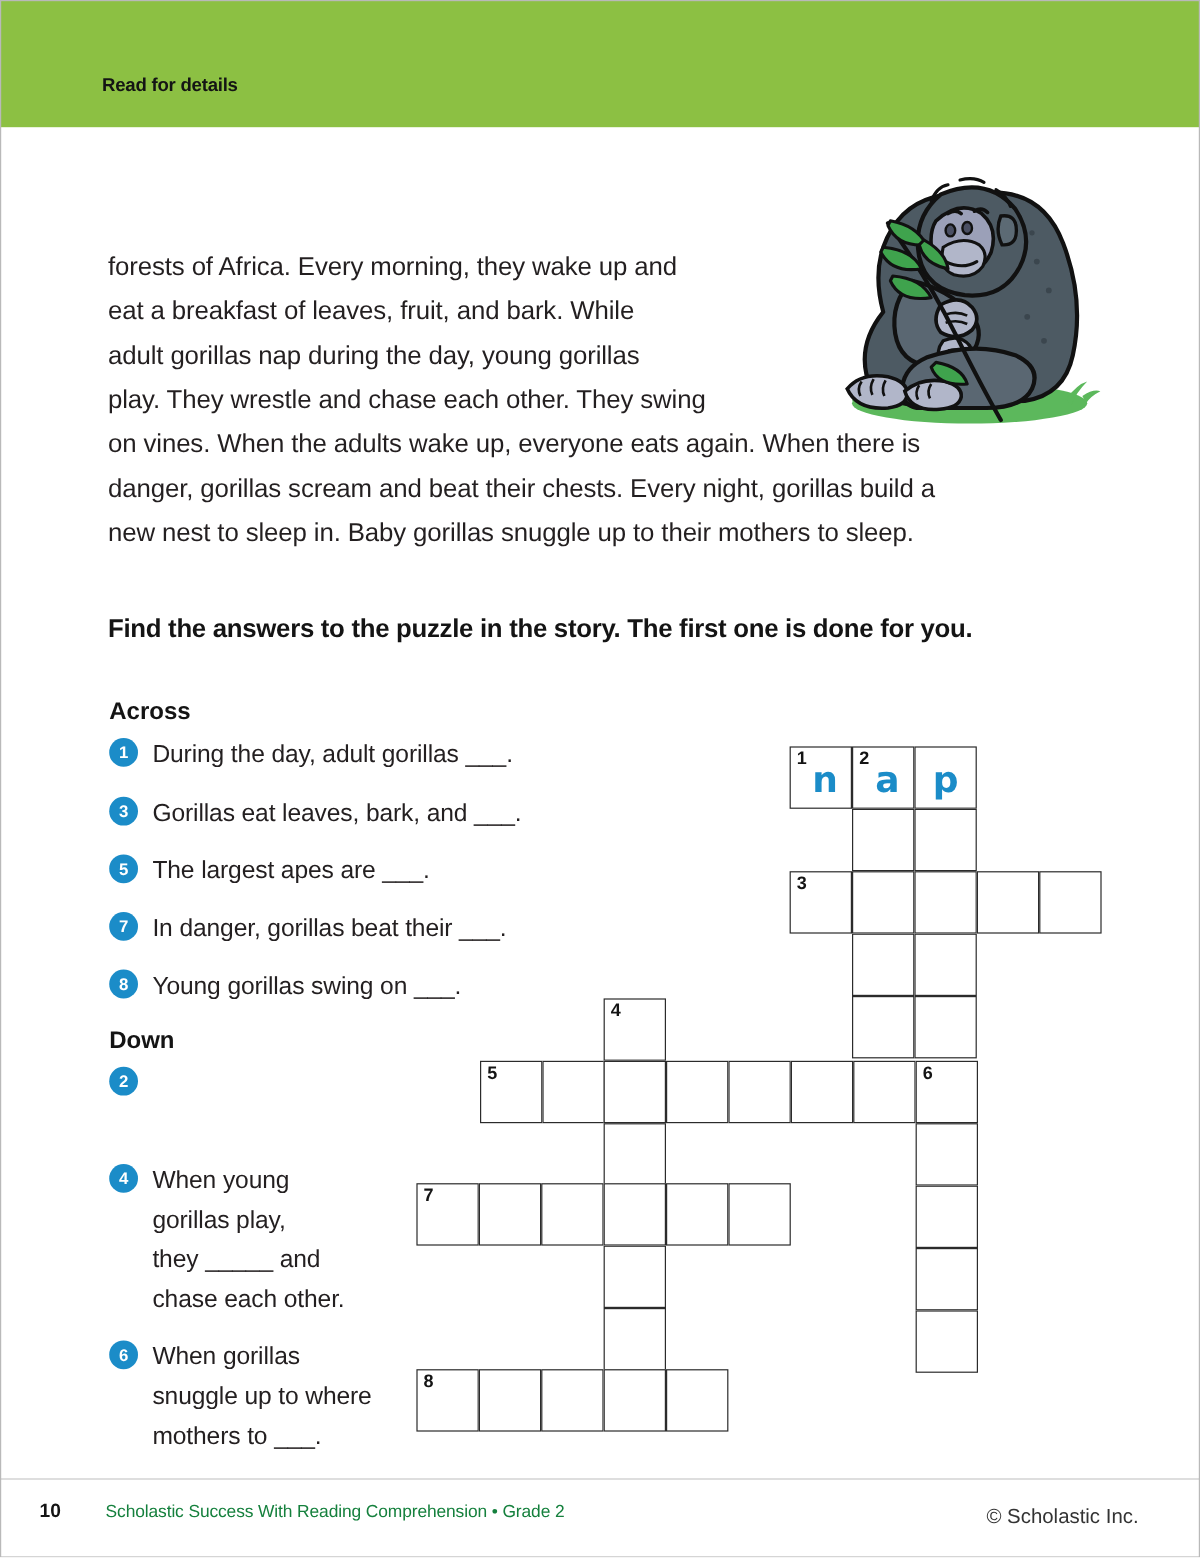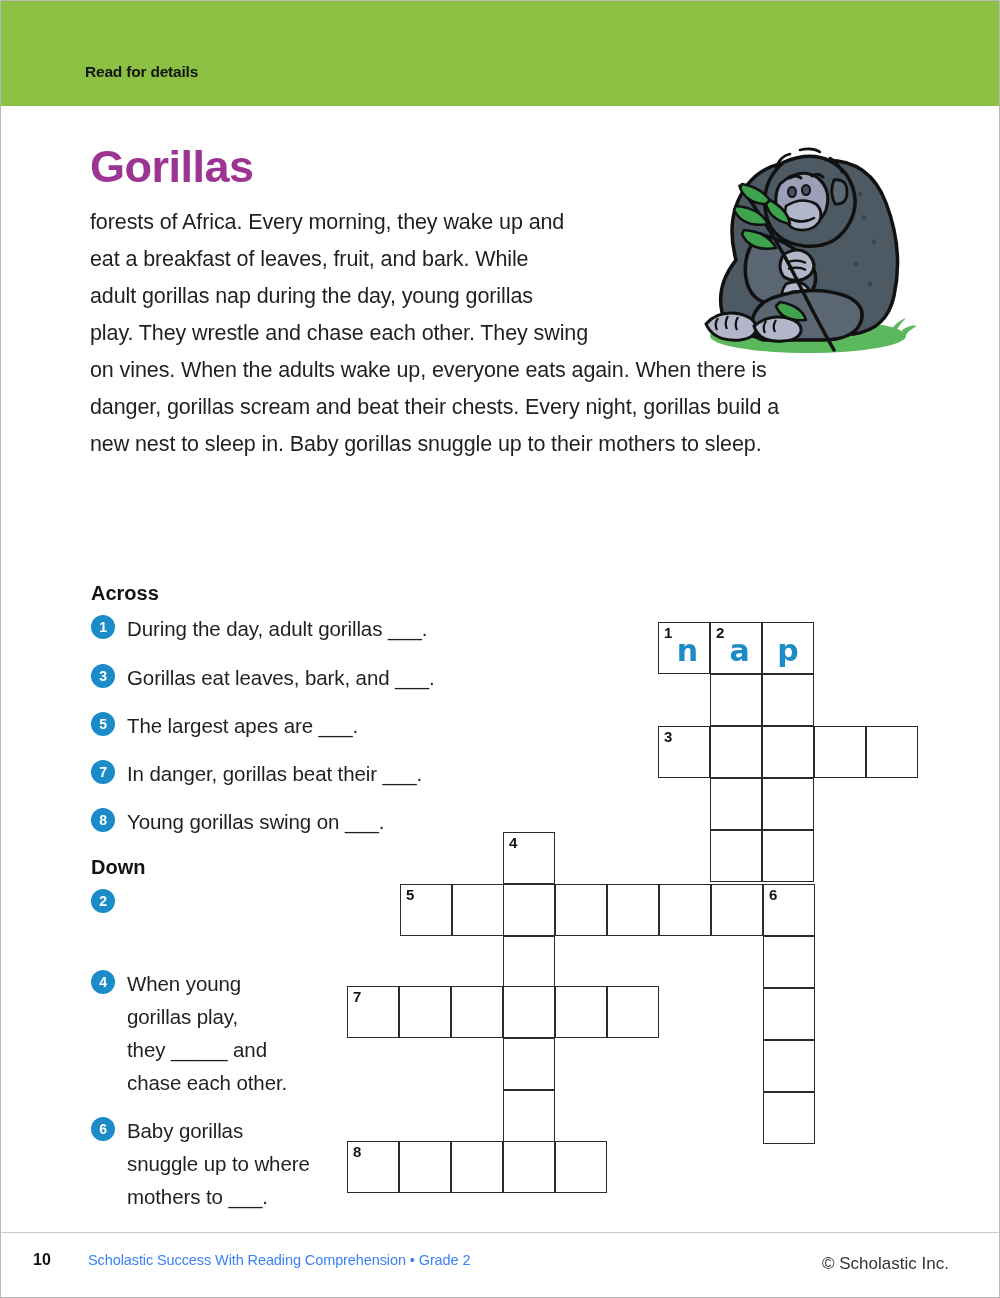--- a/index.html
+++ b/index.html
@@ -138,36 +138,35 @@
     position: absolute; left: 0; top: 1232px;
     width: 1000px; height: 1px;
     background: #c9c9c9;
   }
   .footer-page {
     position: absolute; left: 33px; top: 1251px;
     font-size: 16px; font-weight: bold; color: #141414;
   }
   .footer-title {
     position: absolute; left: 88px; top: 1252px;
-    font-size: 14.5px; color: #3b82f6; letter-spacing: -0.1px;
+    font-size: 14.5px; color: #15803d; letter-spacing: -0.1px;
   }
   .footer-credit {
     position: absolute; left: 822px; top: 1254px;
     font-size: 17px; color: #333333;
   }
 </style>
 </head>
 <body>
 
 <div class="page">
 
   <div class="header-band"></div>
   <div class="header-label">Read for details</div>
 
-  <div class="title">Gorillas</div>
 
   <div class="gorilla">
     <svg width="230" height="225" viewBox="0 0 230 225" xmlns="http://www.w3.org/2000/svg">
 
       <ellipse cx="120" cy="198" rx="98" ry="17" fill="#5cb85c"></ellipse>
       <path d="M22 196 q6 -16 13 -21 q-3 13 -4 22 z" fill="#5cb85c"></path>
       <path d="M200 195 q10 -13 18 -15 q-9 9 -13 19 z" fill="#5cb85c"></path>
       <path d="M214 192 q9 -6 15 -4 q-8 4 -12 10 z" fill="#5cb85c"></path>
 
       <path d="M128 23 q52 -6 70 42 q18 47 8 93 q-7 33 -40 38 l-88 4 q-38 -3 -44 -26 q-6 -27 14 -52 q-12 -45 12 -76 q20 -26 68 -23 z" fill="#4d5a63" stroke="#111" stroke-width="3.5" stroke-linejoin="round"></path>
@@ -242,20 +241,21 @@
   <div class="story">
     <span class="narrow">forests of Africa. Every morning, they wake up and</span>
     <span class="narrow">eat a breakfast of leaves, fruit, and bark. While</span>
     <span class="narrow">adult gorillas nap during the day, young gorillas</span>
     <span class="narrow">play. They wrestle and chase each other. They swing</span>
     <span class="wrapline">on vines. When the adults wake up, everyone eats again. When there is</span>
     <span class="wrapline">danger, gorillas scream and beat their chests. Every night, gorillas build a</span>
     <span class="wrapline">new nest to sleep in. Baby gorillas snuggle up to their mothers to sleep.</span>
   </div>
 
+  <div class="instruction">Find the answers to the puzzle in the story. The first one is done for you.</div>
 
   <div class="clue-heading" id="across-heading">Across</div>
 
   <div class="clue" style="left:91px; top:612px; width:460px;">
     <span class="num">1</span>
     <span class="txt">During the day, adult gorillas ___.</span>
   </div>
   <div class="clue" style="left:91px; top:661px; width:460px;">
     <span class="num">3</span>
     <span class="txt">Gorillas eat leaves, bark, and ___.</span>
@@ -283,21 +283,21 @@
     <span class="txt">
       <span>When young</span><br>
       <span>gorillas play,</span><br>
       <span>they _____ and</span><br>
       <span>chase each other.</span>
     </span>
   </div>
   <div class="clue" style="left:91px; top:1114px; width:275px;">
     <span class="num">6</span>
     <span class="txt">
-      <span>Baby gorillas</span><br>
+      <span>When gorillas</span><br>
       <span>snuggle up to where</span><br>
       <span>mothers to  ___.</span>
     </span>
   </div>
 
   <div class="grid" id="crossword-grid">
       <div class="cell has-num" style="left: 658px; top: 622px; width: 52px; height: 52px;">
         <span class="cnum">1</span>
         <span class="letter" style="color: rgb(27, 140, 200);">n</span>
       </div>

